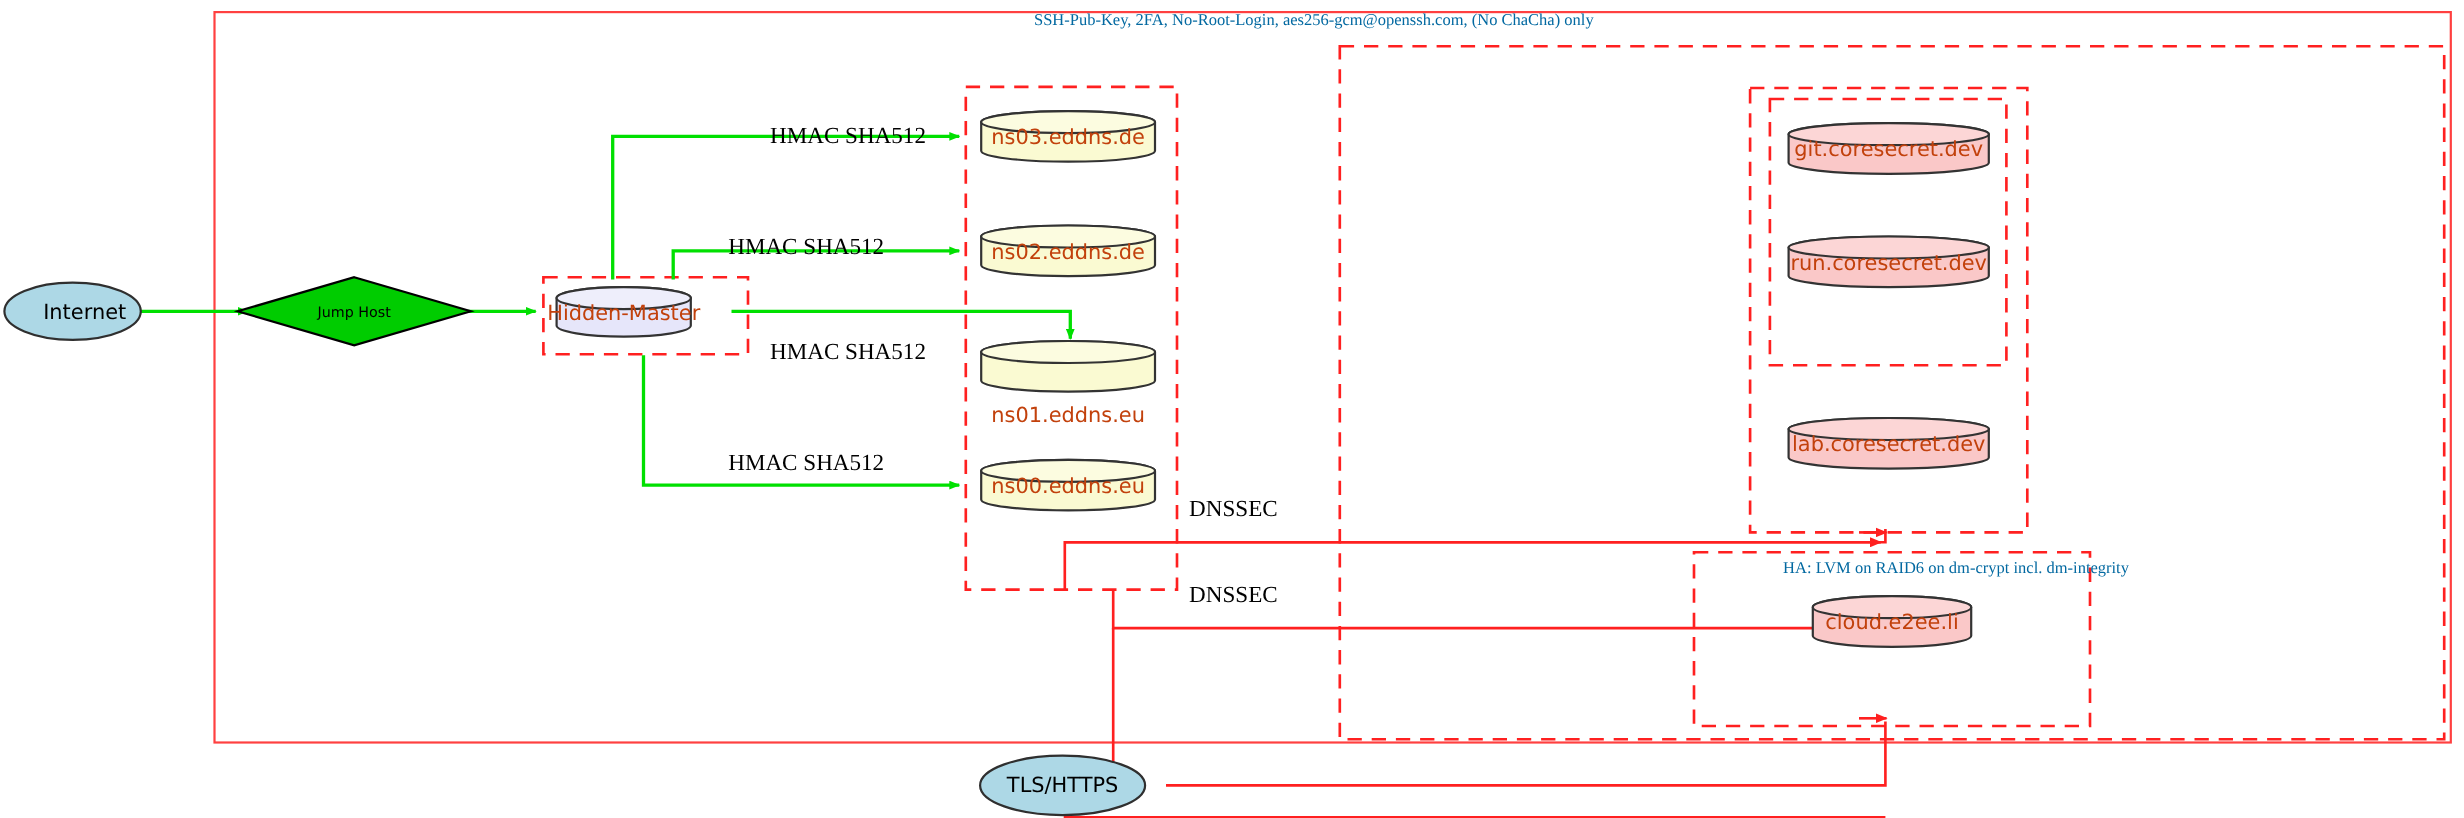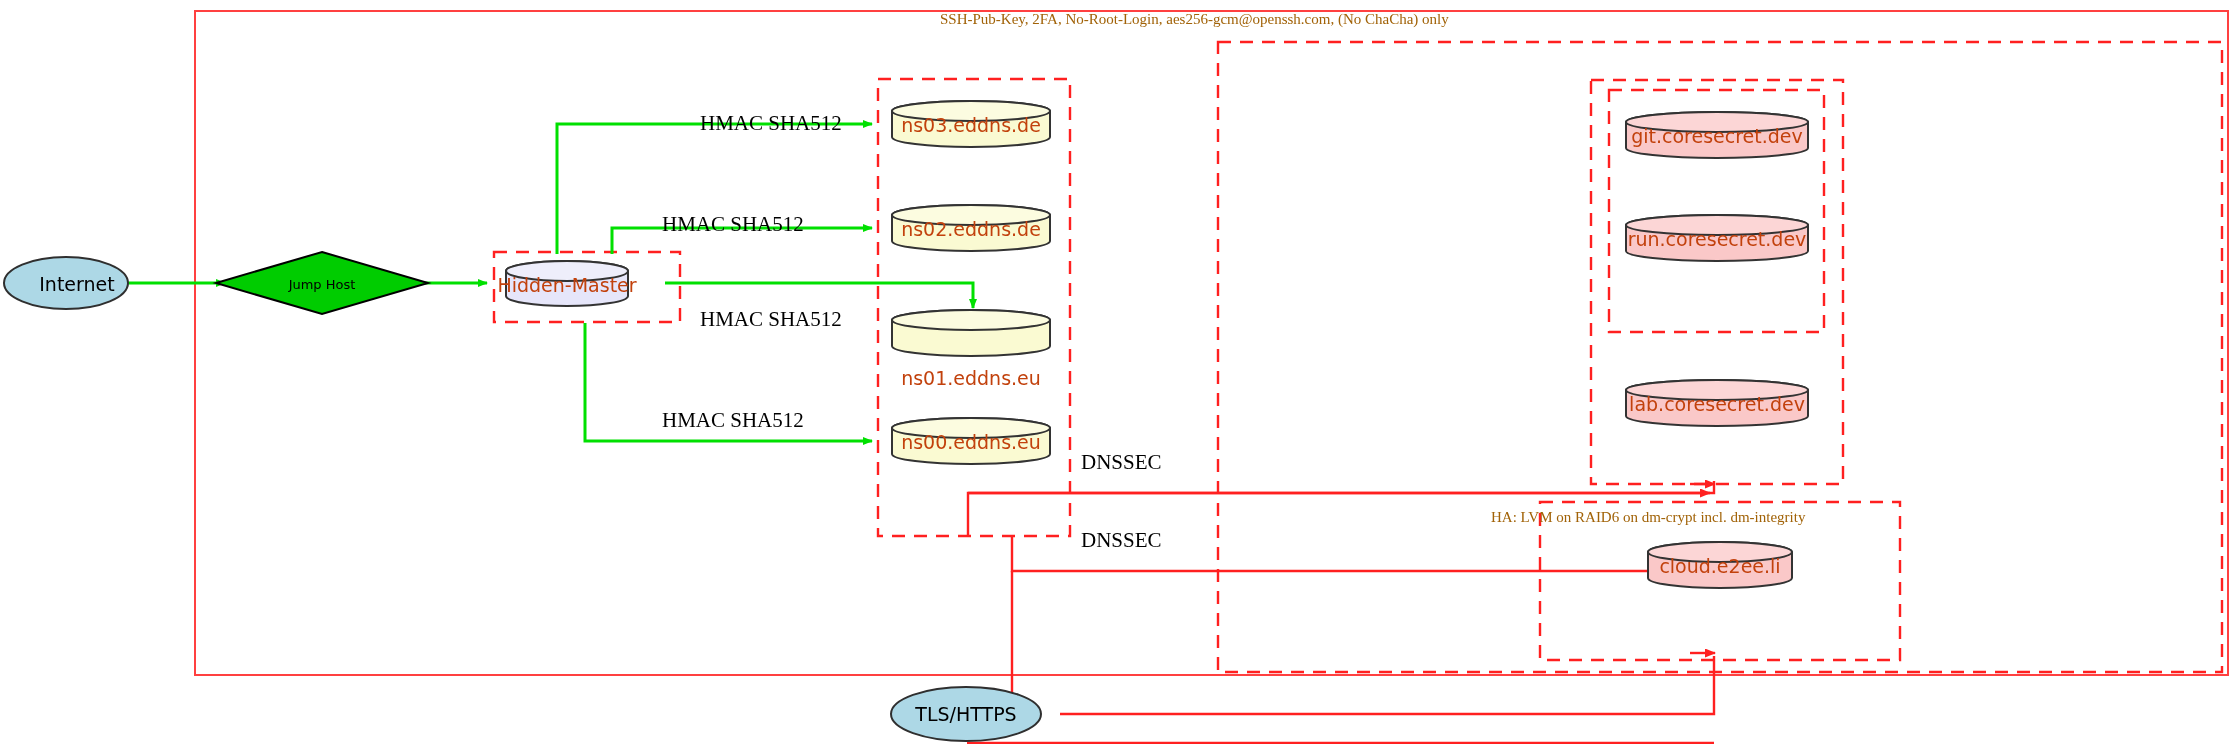--- a/index.html
+++ b/index.html
@@ -14,21 +14,21 @@
     pointer-events:none;white-space:nowrap;
   }
   .cyl-text{font-family:"DejaVu Sans", sans-serif;font-size:19px;color:#c2410c;}
   .ell-text{font-family:"DejaVu Sans", sans-serif;font-size:19px;color:#000;}
   .dia-text{font-family:"DejaVu Sans", sans-serif;font-size:13px;color:#000;}
   .edgelbl{
     position:absolute;white-space:nowrap;color:#000;
     font-family:"Liberation Serif", serif;font-size:21px;
   }
   .clusterlbl{
-    position:absolute;white-space:nowrap;color:#a16207;
+    position:absolute;white-space:nowrap;color:#0369a1;
     font-family:"Liberation Serif", serif;font-size:15px;
   }
 </style>
 </head>
 <body>
 
 <div id="stage">
 
   <svg class="layer" viewBox="0 0 2240 744" xmlns="http://www.w3.org/2000/svg">
     <defs>
@@ -133,21 +133,21 @@
       <path d="M1648,552 a72,10 0 0 1 144,0 l0,26 a72,10 0 0 1 -144,0 z" fill="#fac8c8" stroke="#333" stroke-width="2"></path>
       <ellipse cx="1720" cy="552" rx="72" ry="10" fill="#fcd6d6" stroke="#333" stroke-width="2"></ellipse>
     </g>
 
     <ellipse cx="966" cy="714" rx="75" ry="27" fill="#add8e6" stroke="#2f2f2f" stroke-width="2"></ellipse>
   </svg>
 
   <div class="clusterlbl" style="left:940px;top:11px;">SSH-Pub-Key, 2FA, No-Root-Login, aes256-gcm@openssh.com, (No ChaCha) only</div>
 
 
-  <div class="clusterlbl" style="left:1491px;top:509px;">HA: LVM on RAID6 on dm-crypt incl. dm-integrity</div>
+  <div class="clusterlbl" style="left:1621px;top:509px;">HA: LVM on RAID6 on dm-crypt incl. dm-integrity</div>
 
   <div class="nodelbl ell-text" style="left:4px;top:271px;width:124px;height:26px;padding-left:11px;">Internet</div>
 
   <div class="nodelbl dia-text" style="left:252px;top:271px;width:140px;height:26px;">Jump Host</div>
 
   <div class="nodelbl cyl-text" style="left:500px;top:272px;width:134px;height:26px;">Hidden-Master</div>
 
   <div class="nodelbl cyl-text" style="left:892px;top:112px;width:158px;height:26px;">ns03.eddns.de</div>
   <div class="nodelbl cyl-text" style="left:892px;top:216px;width:158px;height:26px;">ns02.eddns.de</div>
   <div class="nodelbl cyl-text" style="left:892px;top:321px;width:158px;height:26px;margin-top:44px;">ns01.eddns.eu</div>

